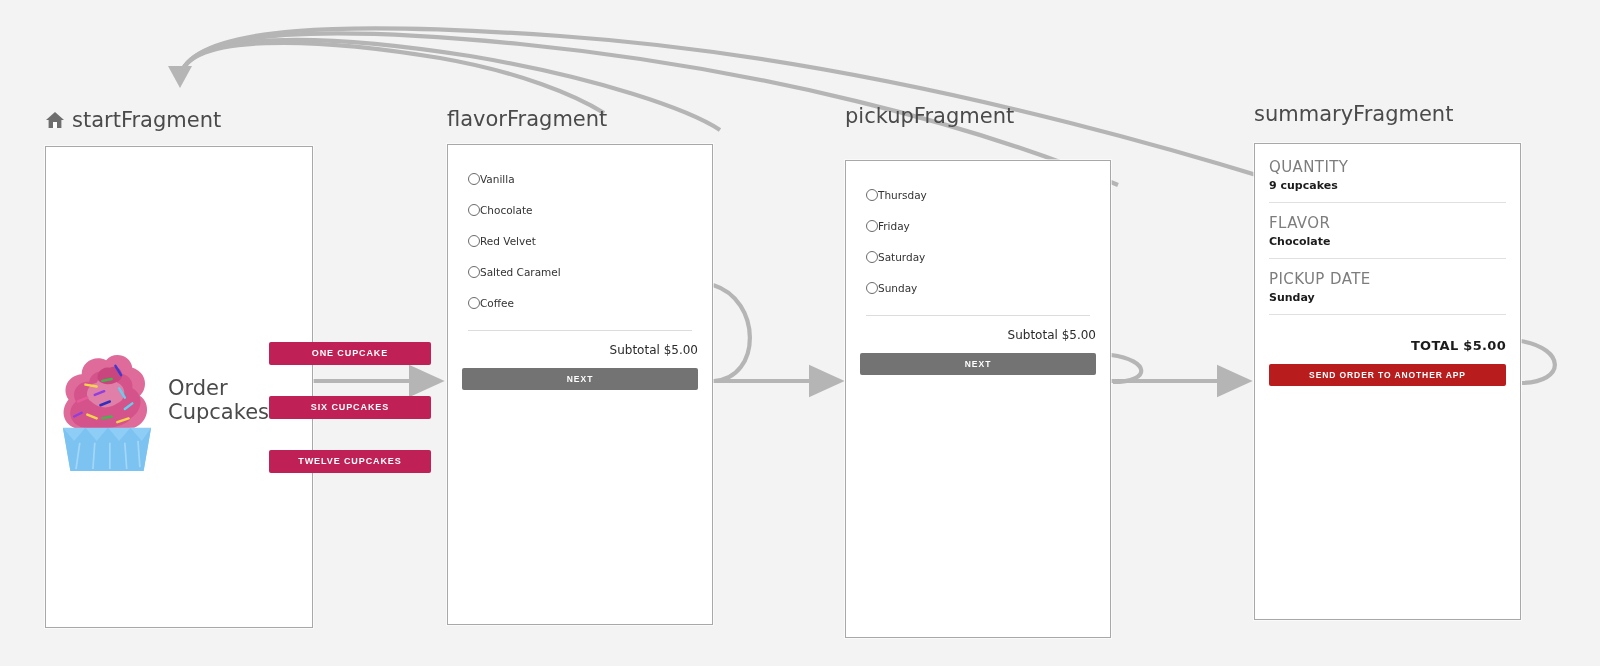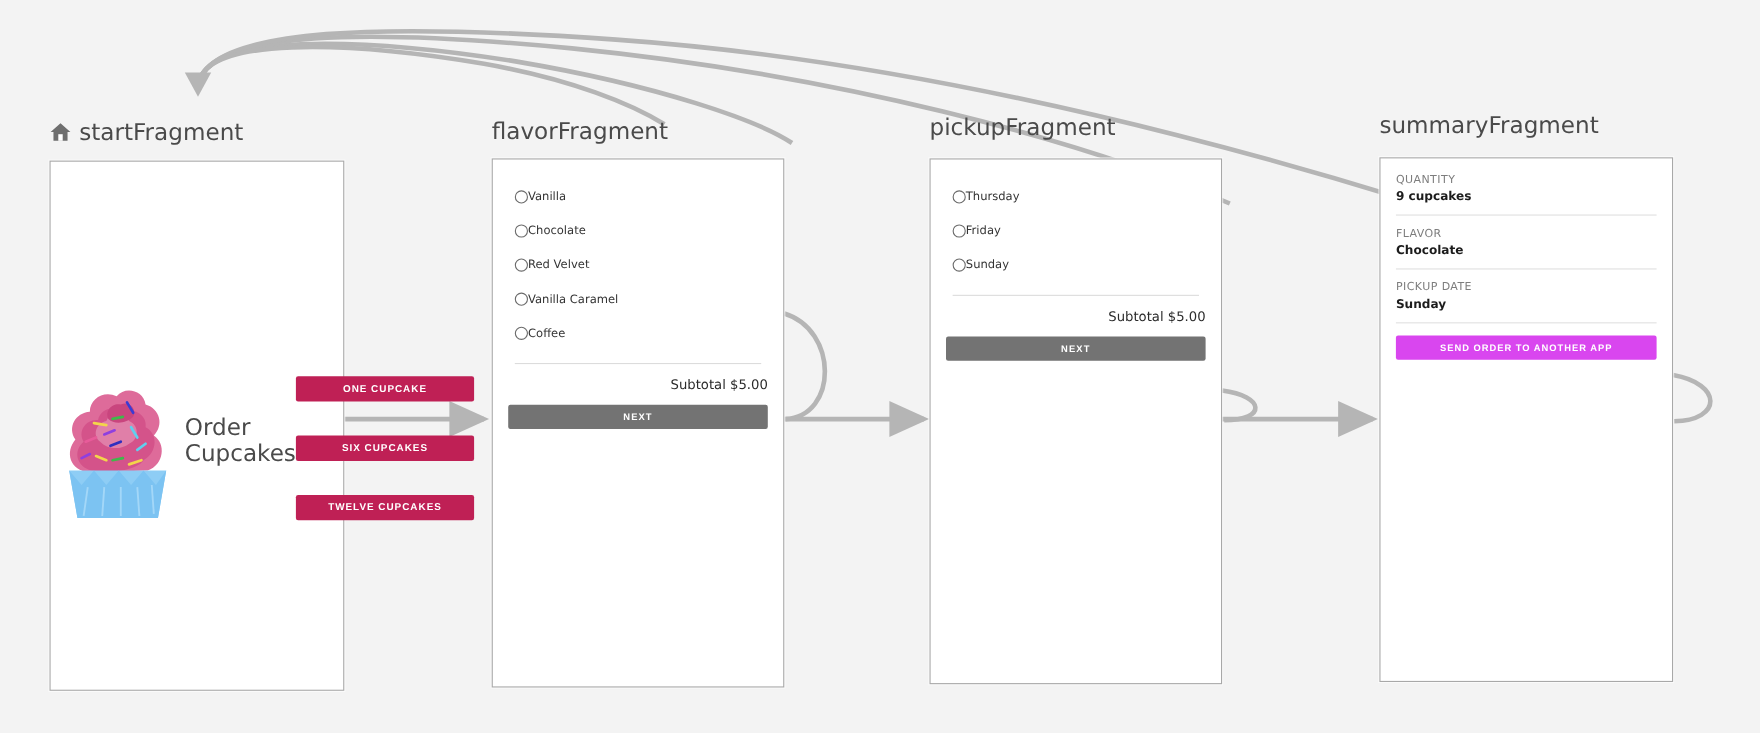--- a/index.html
+++ b/index.html
@@ -95,36 +95,36 @@
     background: #737373; color: #fff;
     font-size: 8.5px; font-weight: bold; letter-spacing: 1px;
     display: flex; align-items: center; justify-content: center;
     border: none; border-radius: 2px; cursor: pointer;
   }
 
   
   .summary-body { padding: 14px 14px 0 14px; }
   .sum-row { padding: 0 0 10px 0; }
   .sum-label {
-    font-size: 10px; color: #7d7d7d; letter-spacing: 0.4px;
+    font-size: 15px; color: #7d7d7d; letter-spacing: 0.4px;
     font-family: "DejaVu Sans", sans-serif;
   }
   .sum-value {
     font-size: 11px; color: #1c1c1c; font-weight: bold; margin-top: 3px;
     font-family: "DejaVu Sans", sans-serif;
   }
   .sum-div { height: 1px; background: #e0e0e0; margin-bottom: 11px; }
   .total {
     text-align: right; font-size: 13px; color: #1c1c1c;
     font-weight: bold; letter-spacing: 0.3px; padding: 12px 0 0 0;
     font-family: "DejaVu Sans", sans-serif;
   }
   .send-btn {
     width: 100%; height: 22px; margin-top: 11px;
-    background: #d946ef; color: #fff;
+    background: #b91c1c; color: #fff;
     font-size: 8.5px; font-weight: bold; letter-spacing: 0.9px;
     display: flex; align-items: center; justify-content: center;
     border: none; border-radius: 2px; cursor: pointer;
   }
 </style>
 </head>
 <body>
 
 <div id="canvas">
 
@@ -241,49 +241,53 @@
         <div class="radio-row">
           <span class="radio-circle"></span>
           <span class="radio-label">Chocolate</span>
         </div>
         <div class="radio-row">
           <span class="radio-circle"></span>
           <span class="radio-label">Red Velvet</span>
         </div>
         <div class="radio-row">
           <span class="radio-circle"></span>
-          <span class="radio-label">Vanilla Caramel</span>
+          <span class="radio-label">Salted Caramel</span>
         </div>
         <div class="radio-row">
           <span class="radio-circle"></span>
           <span class="radio-label">Coffee</span>
         </div>
       </div>
       <div class="divider" style="margin-top:12px;"></div>
       <div class="subtotal">Subtotal $5.00</div>
       <div class="next-wrap">
         <button class="next-btn">NEXT</button>
       </div>
     </div>
   </div>
 
   <div class="node" style="left:845px; top:104px;">
     <div class="node-title" style="top:0;">
       <span>pickupFragment</span>
     </div>
 
-    <div class="panel" style="left:0; top:40px; width:266px; height:478px;">
+    <div class="panel" style="left:0; top:56px; width:266px; height:478px;">
       <div class="radio-list">
         <div class="radio-row">
           <span class="radio-circle"></span>
           <span class="radio-label">Thursday</span>
         </div>
         <div class="radio-row">
           <span class="radio-circle"></span>
           <span class="radio-label">Friday</span>
+        </div>
+        <div class="radio-row">
+          <span class="radio-circle"></span>
+          <span class="radio-label">Saturday</span>
         </div>
         <div class="radio-row">
           <span class="radio-circle"></span>
           <span class="radio-label">Sunday</span>
         </div>
       </div>
       <div class="divider" style="margin-top:12px;"></div>
       <div class="subtotal">Subtotal $5.00</div>
       <div class="next-wrap">
         <button class="next-btn">NEXT</button>
@@ -309,18 +313,19 @@
           <div class="sum-value">Chocolate</div>
         </div>
         <div class="sum-div"></div>
 
         <div class="sum-row">
           <div class="sum-label">PICKUP DATE</div>
           <div class="sum-value">Sunday</div>
         </div>
         <div class="sum-div"></div>
 
+        <div class="total">TOTAL $5.00</div>
         <button class="send-btn">SEND ORDER TO ANOTHER APP</button>
       </div>
     </div>
   </div>
 
 </div>
 
 </body></html>

